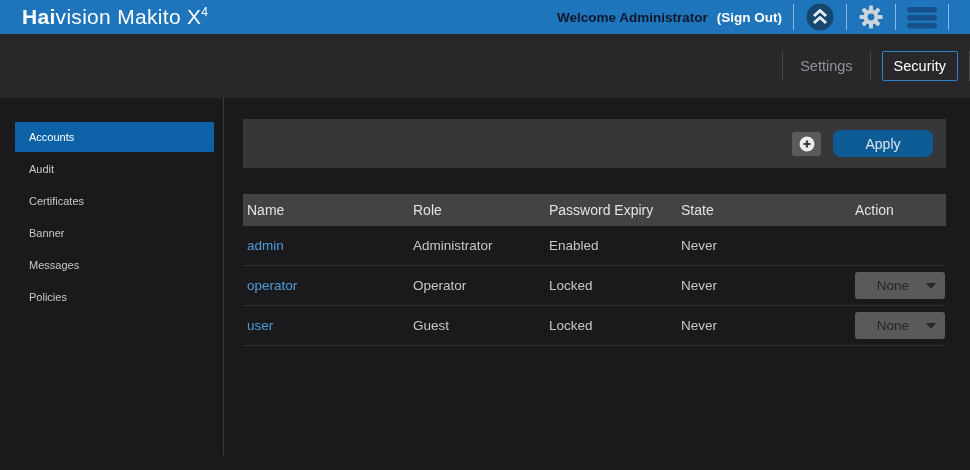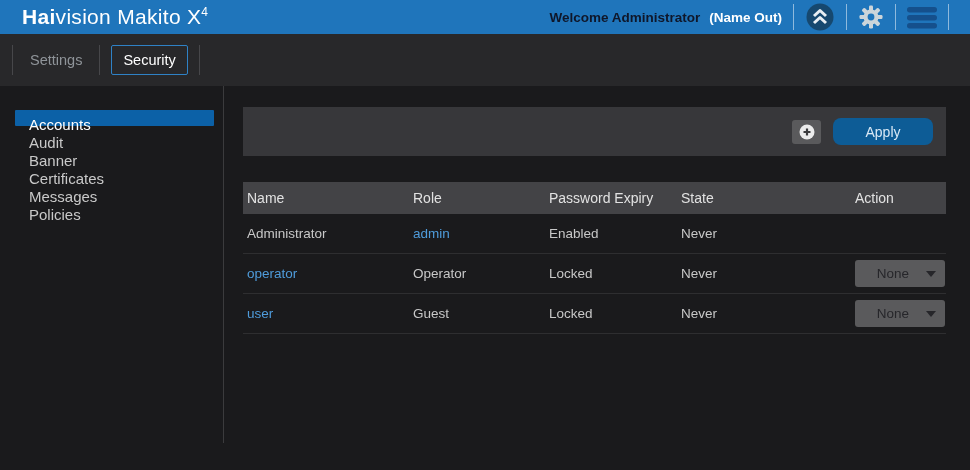--- a/index.html
+++ b/index.html
@@ -19,38 +19,38 @@
   .brand .bold { font-weight: bold; }
   .brand sup { font-size: 12px; }
   .topbar-right { margin-left: auto; display: flex; align-items: center; margin-right: 10px; }
   .welcome { color: #0f172a; font-size: 13.5px; font-weight: bold; white-space: nowrap; }
   .signout { color: #ffffff; font-size: 13.5px; font-weight: bold; margin-left: 9px; cursor: pointer; white-space: nowrap; }
   .tb-sep { width: 1px; height: 26px; background: rgba(255,255,255,0.5); margin: 0 11px; }
   .tb-icon { display: flex; align-items: center; justify-content: center; cursor: pointer; }
 
   
   .tabbar {
-    height: 52px; background: #28282a;
-    display: flex; align-items: center;
+    height: 64px; background: #28282a;
+    display: flex; align-items: center; justify-content: flex-end;
   }
   .tab-sep { width: 1px; height: 30px; background: #47474a; }
   .tab-sep.first { margin-left: 12px; }
   .tab { font-size: 14.5px; cursor: pointer; }
   .tab.settings { color: #8f9499; padding: 0 17px; }
   .tab.security {
     color: #ffffff; border: 1px solid #2f82c6; border-radius: 2px;
     padding: 6px 11px; margin: 0 11px; background: #28282a;
   }
 
   
   .page { display: flex; height: 357px; }
   .sidebar { width: 236px; border-right: 1px solid #3b3b3d; padding-top: 24px; }
   .side-item {
-    height: 16px; line-height: 30px; width: 199px; margin: 0 0 2px 15px;
-    padding-left: 14px; font-size: 15px; color: #c9c9c9; cursor: pointer;
+    height: 30px; line-height: 30px; width: 199px; margin: 0 0 2px 15px;
+    padding-left: 14px; font-size: 11px; color: #c9c9c9; cursor: pointer;
     border-radius: 1px; white-space: nowrap;
   }
   .side-item.active { background: #0c61a7; color: #ffffff; }
 
   .main { flex: 1; padding: 21px 24px 0 19px; }
 
   
   .toolbar {
     height: 49px; background: #37373a;
     display: flex; align-items: center; justify-content: flex-end;
@@ -94,21 +94,21 @@
 </style>
 </head>
 <body>
 
 <div class="topbar">
   <div class="brand">
     <span class="bold">Hai</span><span>vision Makito X</span><sup>4</sup>
   </div>
   <div class="topbar-right">
     <span class="welcome">Welcome Administrator</span>
-    <span class="signout">(Name Out)</span>
+    <span class="signout">(Sign Out)</span>
     <div class="tb-sep"></div>
     <div class="tb-icon">
       <svg width="30" height="30" viewBox="0 0 30 30">
         <circle cx="15" cy="15" r="13.5" fill="#16486f"></circle>
         <path d="M9 14 L15 8.5 L21 14" stroke="#e8eef3" stroke-width="3" fill="none" stroke-linejoin="round"></path>
         <path d="M9 21 L15 15.5 L21 21" stroke="#e8eef3" stroke-width="3" fill="none" stroke-linejoin="round"></path>
       </svg>
     </div>
     <div class="tb-sep"></div>
     <div class="tb-icon">
@@ -144,22 +144,22 @@
   <div class="tab settings">Settings</div>
   <div class="tab-sep"></div>
   <div class="tab security">Security</div>
   <div class="tab-sep"></div>
 </div>
 
 <div class="page">
   <div class="sidebar">
       <div class="side-item active">Accounts</div>
       <div class="side-item">Audit</div>
+      <div class="side-item">Certificates</div>
       <div class="side-item">Banner</div>
-      <div class="side-item">Certificates</div>
       <div class="side-item">Messages</div>
       <div class="side-item">Policies</div>
     </div>
 
   <div class="main">
     <div class="toolbar">
       <button class="plus-btn">
         <svg width="16" height="16" viewBox="0 0 16 16">
           <circle cx="8" cy="8" r="7.5" fill="#ececec"></circle>
           <path d="M8 4.5 V11.5 M4.5 8 H11.5" stroke="#3c3c3e" stroke-width="2.2"></path>
@@ -171,22 +171,22 @@
     <div class="table">
       <div class="thead">
         <div class="cell">Name</div>
         <div class="cell">Role</div>
         <div class="cell">Password Expiry</div>
         <div class="cell">State</div>
         <div class="cell">Action</div>
       </div>
       <div id="table-body">
           <div class="trow">
+            <div class="cell link">admin</div>
             <div class="cell">Administrator</div>
-            <div class="cell link">admin</div>
             <div class="cell">Enabled</div>
             <div class="cell">Never</div>
             <div class="cell action-cell"></div>
           </div>
           <div class="trow">
             <div class="cell link">operator</div>
             <div class="cell">Operator</div>
             <div class="cell">Locked</div>
             <div class="cell">Never</div>
             <div class="cell action-cell">

